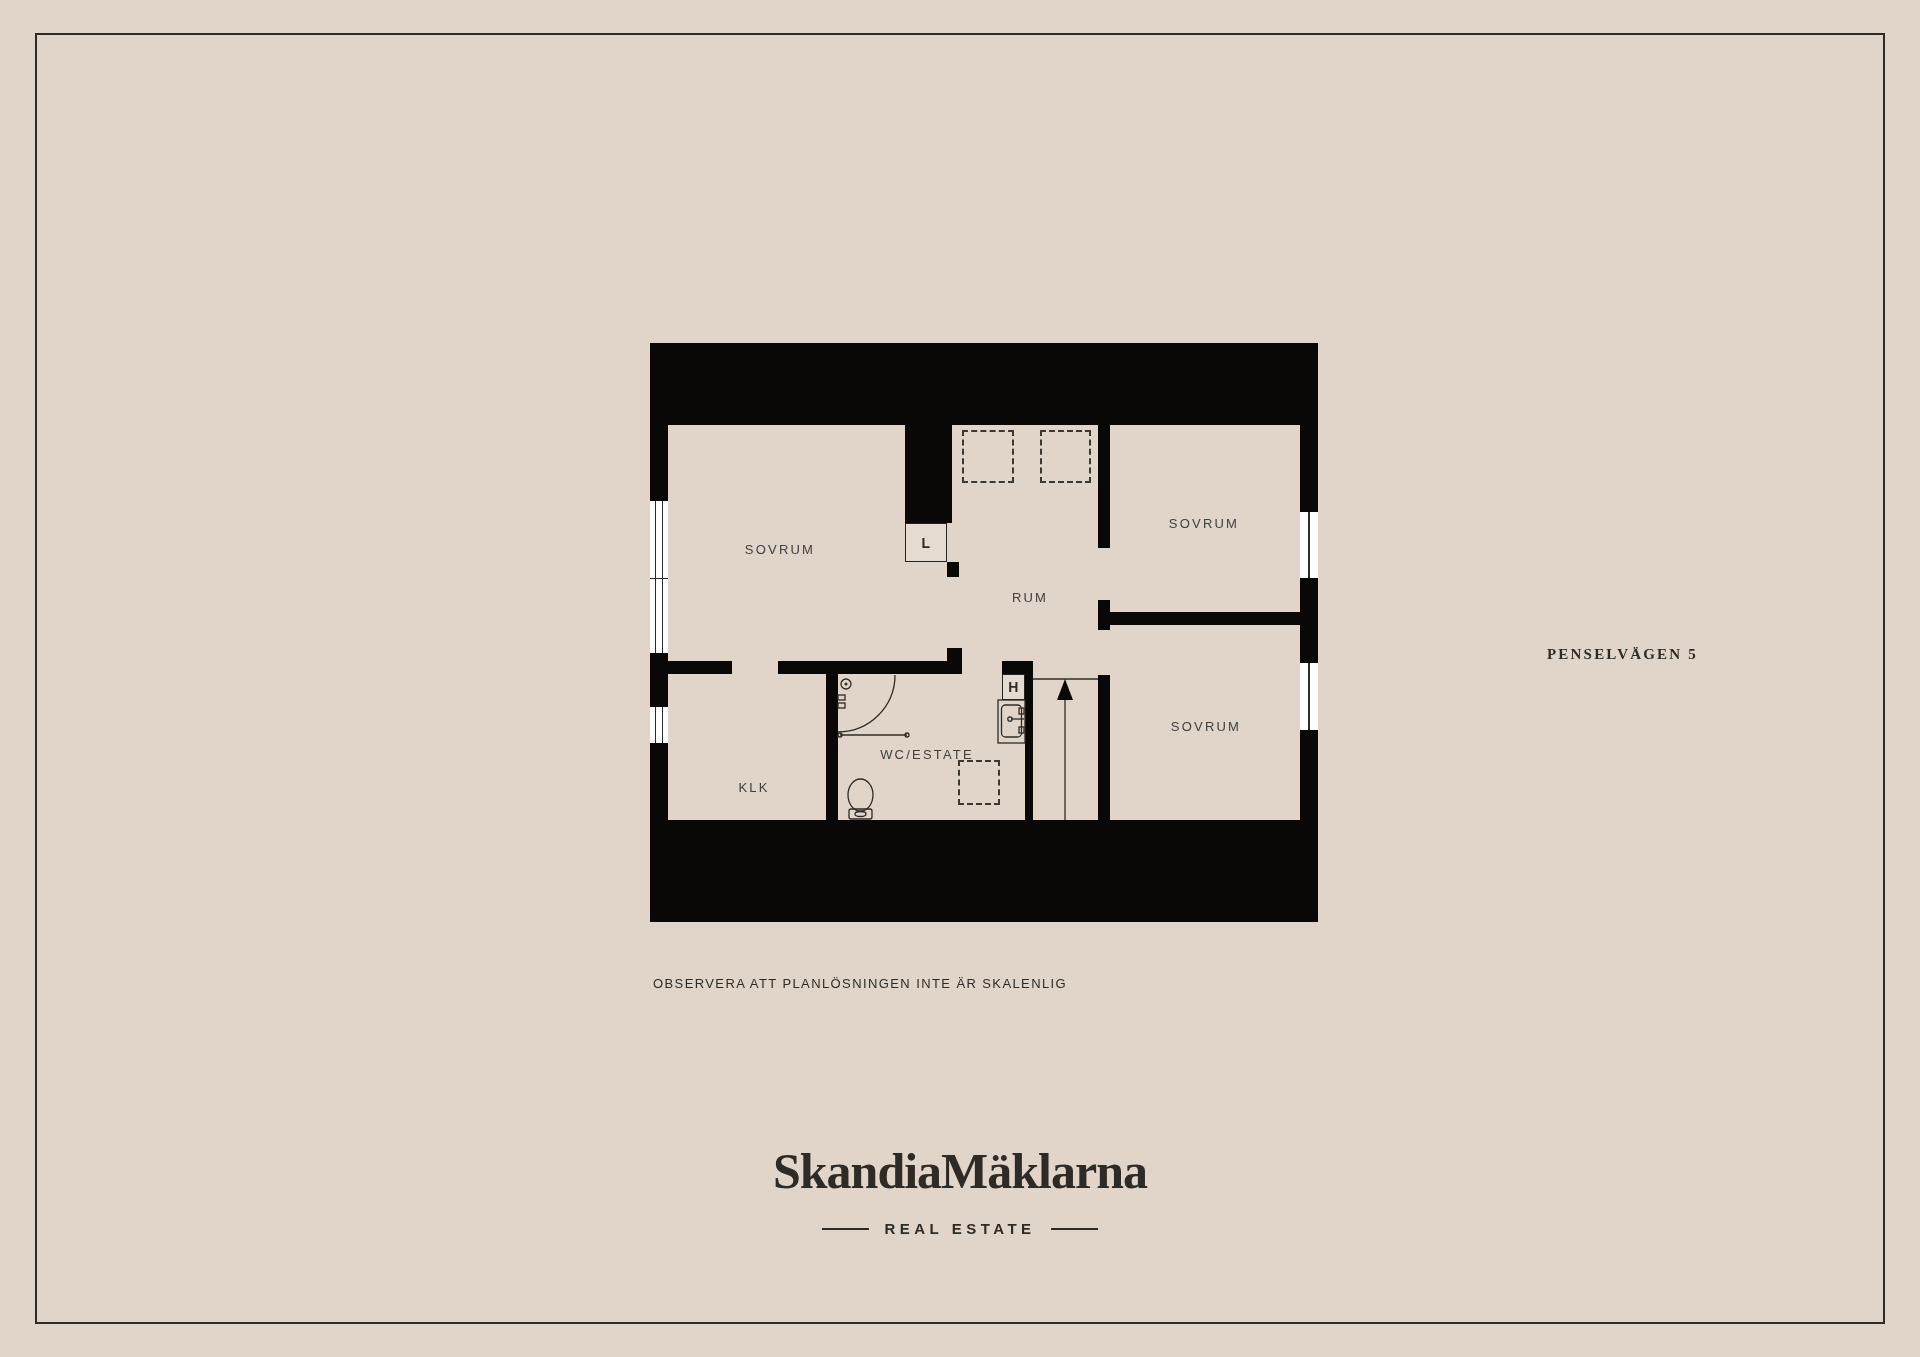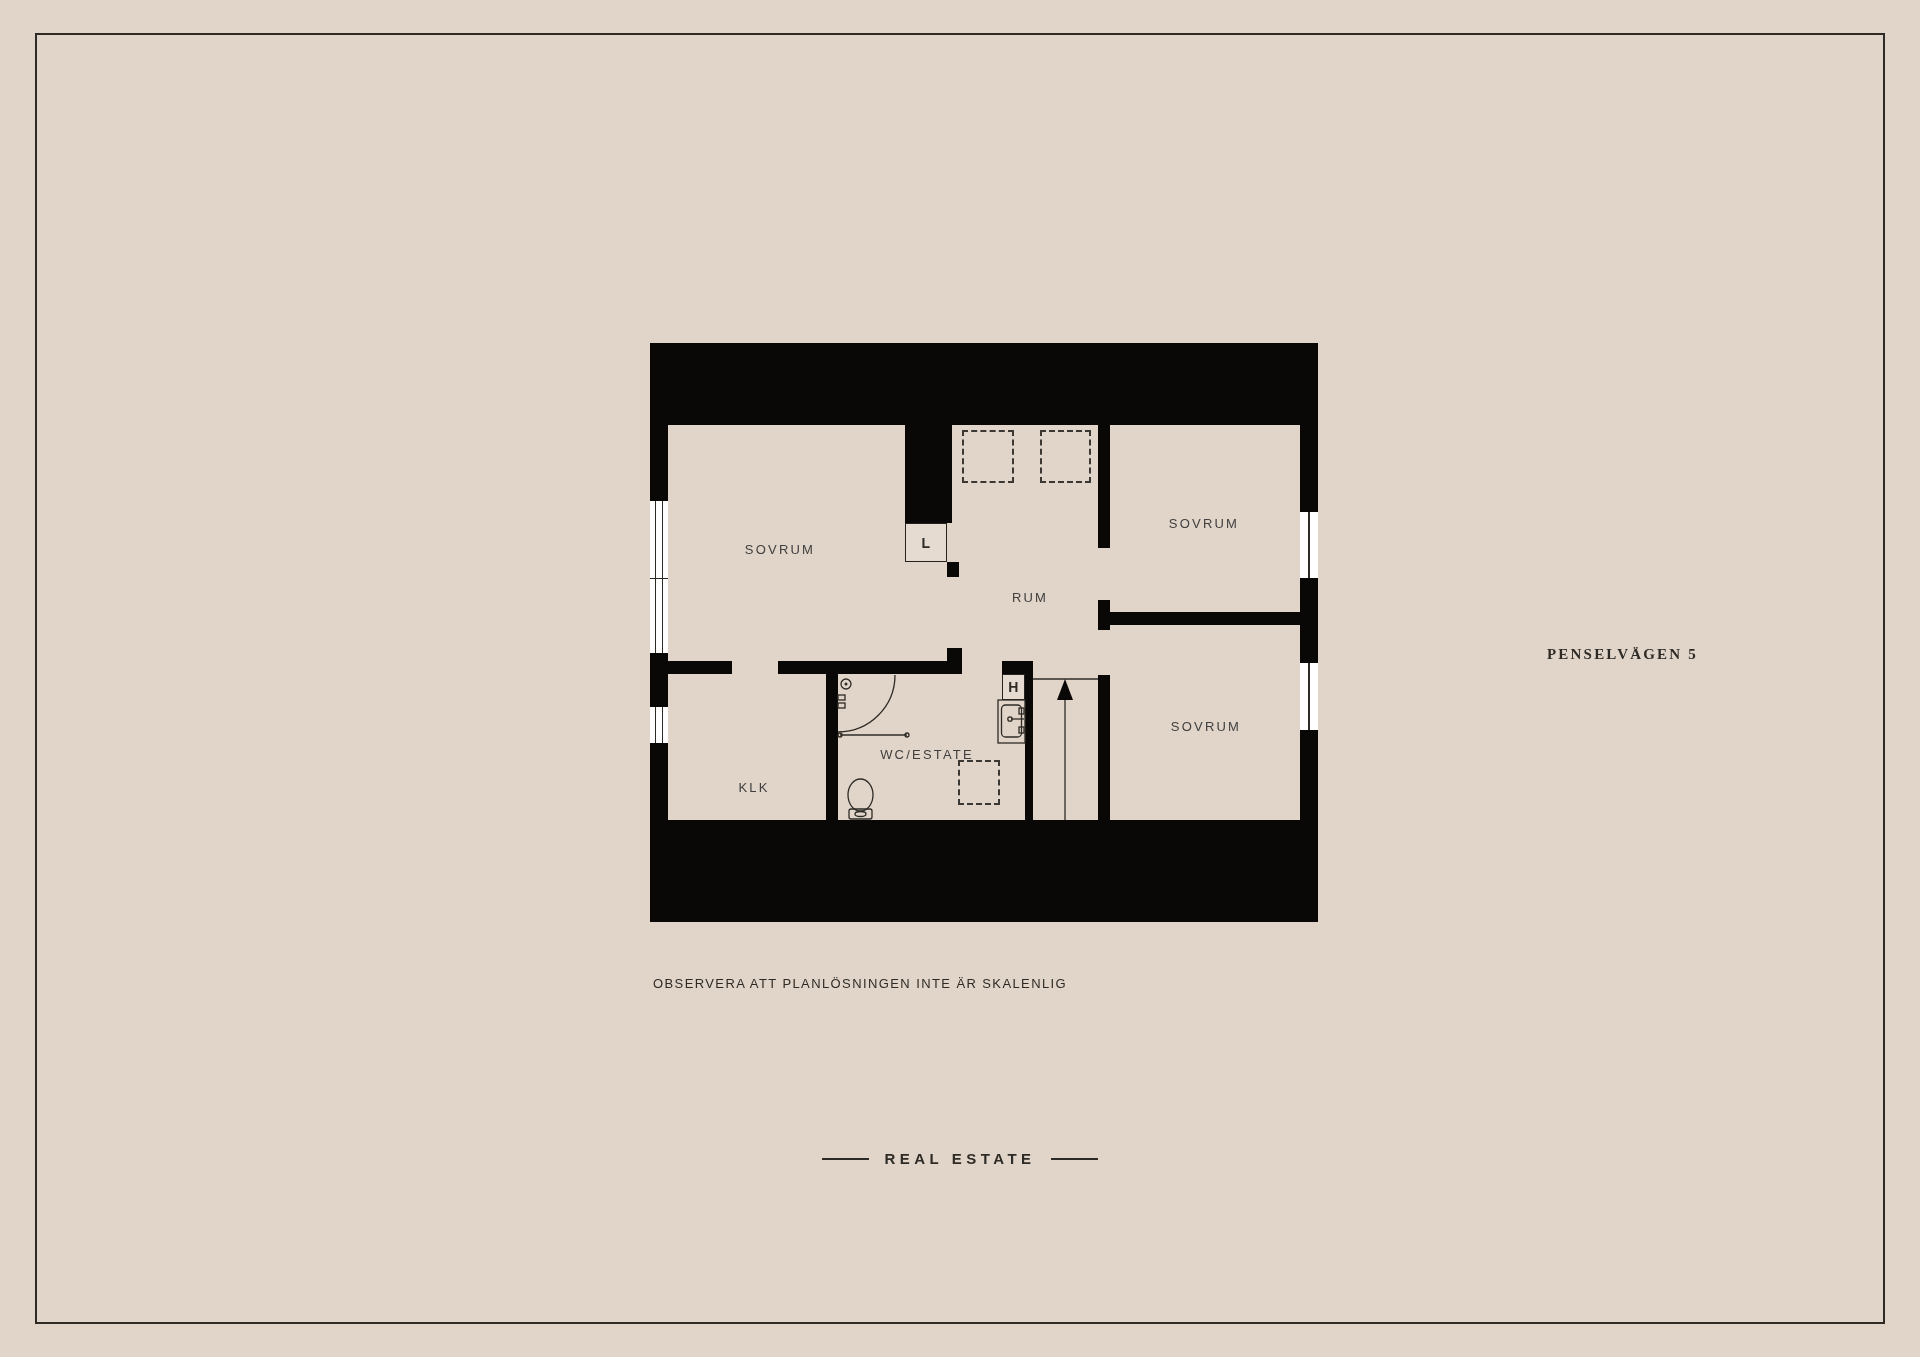--- a/index.html
+++ b/index.html
@@ -22,21 +22,21 @@
   .rlabel{position:absolute;transform:translate(-50%,-50%);font-weight:400;
           font-size:13px;letter-spacing:2.2px;white-space:nowrap;color:#404040;}
   
   .address{position:absolute;left:1547px;top:646px;font-weight:700;
            font-size:15px;letter-spacing:2.2px;white-space:nowrap;font-family:Liberation Serif, serif;}
   .disclaimer{position:absolute;left:653px;top:948px;font-weight:400;
               font-size:13px;letter-spacing:1.4px;white-space:nowrap;margin-top:28px;}
   .brand{position:absolute;left:0;right:0;top:1146px;text-align:center;}
   .brand-name{font-family:"Liberation Serif",serif;font-size:50px;font-weight:600;
               letter-spacing:-1px;color:#2e2b26;line-height:1;}
-  .brand-row{margin-top:4px;display:flex;align-items:center;justify-content:center;gap:15px;}
+  .brand-row{margin-top:24px;display:flex;align-items:center;justify-content:center;gap:15px;}
   .brand-line{width:47px;height:2px;background:#2e2b26;}
   .brand-tag{font-weight:700;font-size:15px;letter-spacing:4.5px;}
 </style>
 </head>
 <body>
 
 <div class="page">
   <div class="frame"></div>
 
   <div class="plan">
@@ -126,19 +126,20 @@
     <div class="rlabel" style="left:554px;top:180px;">SOVRUM</div>
     <div class="rlabel" style="left:556px;top:383px;">SOVRUM</div>
     <div class="rlabel" style="left:104px;top:404px;margin-top:40px;">KLK</div>
     <div class="rlabel" style="left:277px;top:411px;">WC/ESTATE</div>
   </div>
 
   <div class="address">PENSELVÄGEN 5</div>
   <div class="disclaimer">OBSERVERA ATT PLANLÖSNINGEN INTE ÄR SKALENLIG</div>
 
   <div class="brand">
+    <div class="brand-name">SkandiaMäklarna</div>
     <div class="brand-row">
       <span class="brand-line"></span>
       <span class="brand-tag">REAL ESTATE</span>
       <span class="brand-line"></span>
     </div>
   </div>
 </div>
 
 </body></html>

